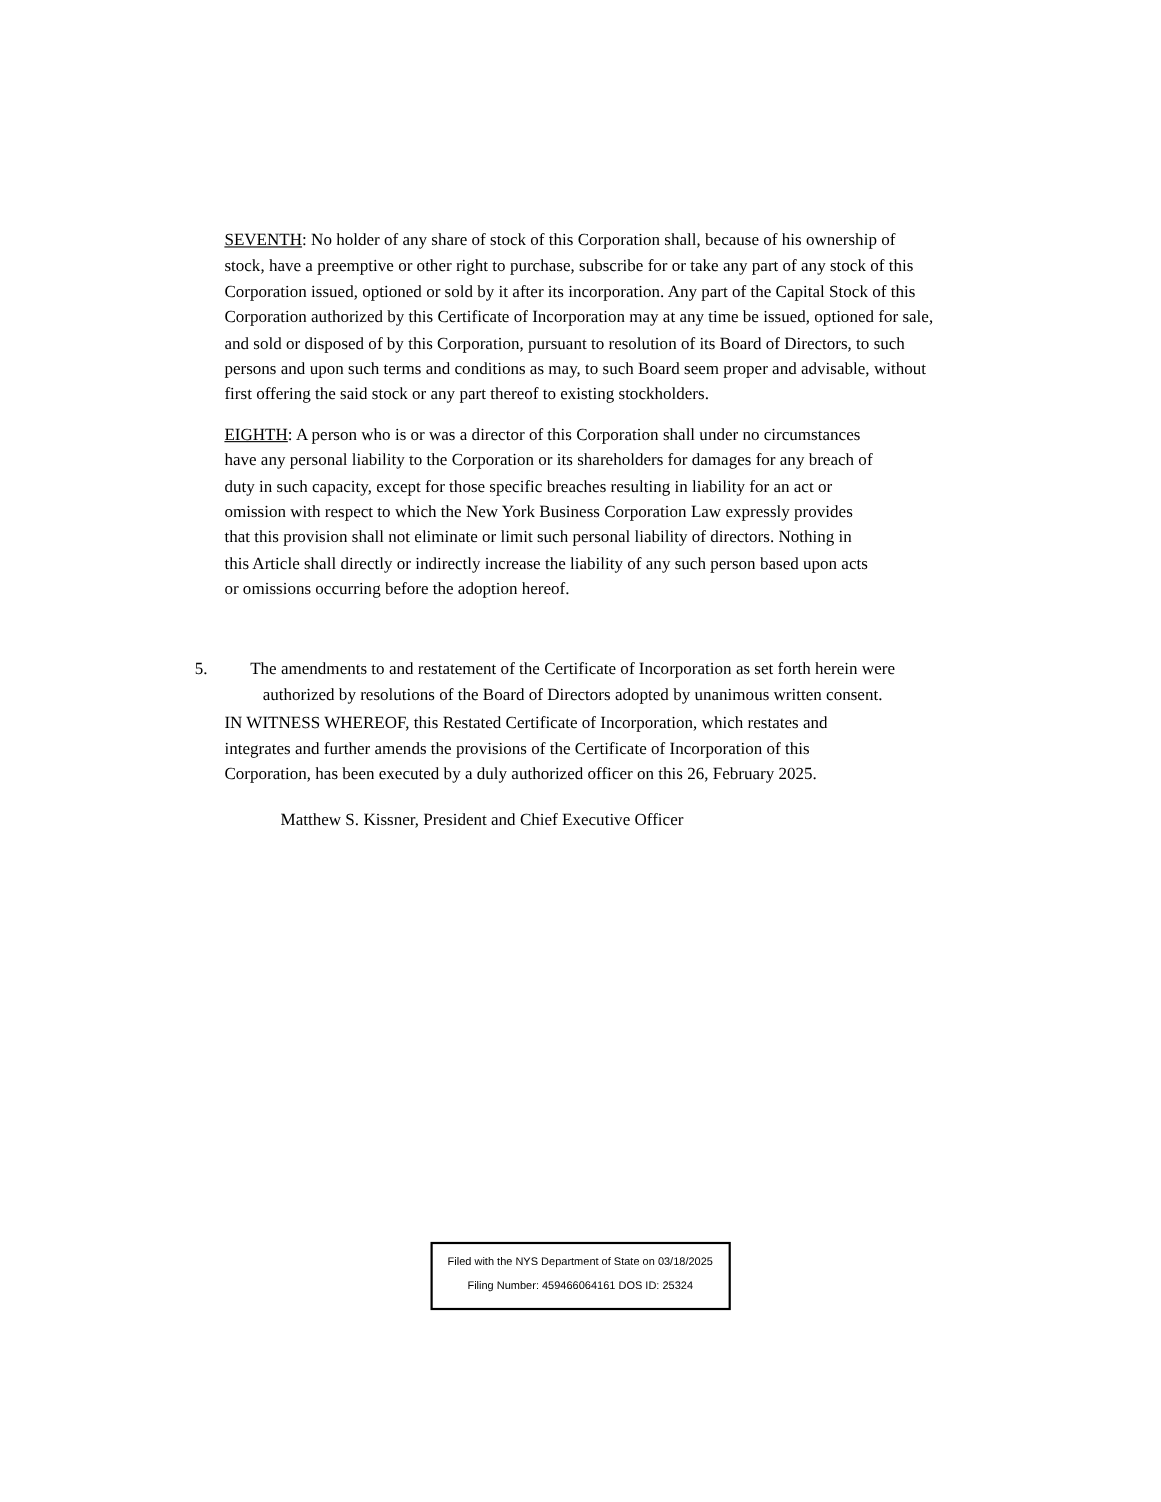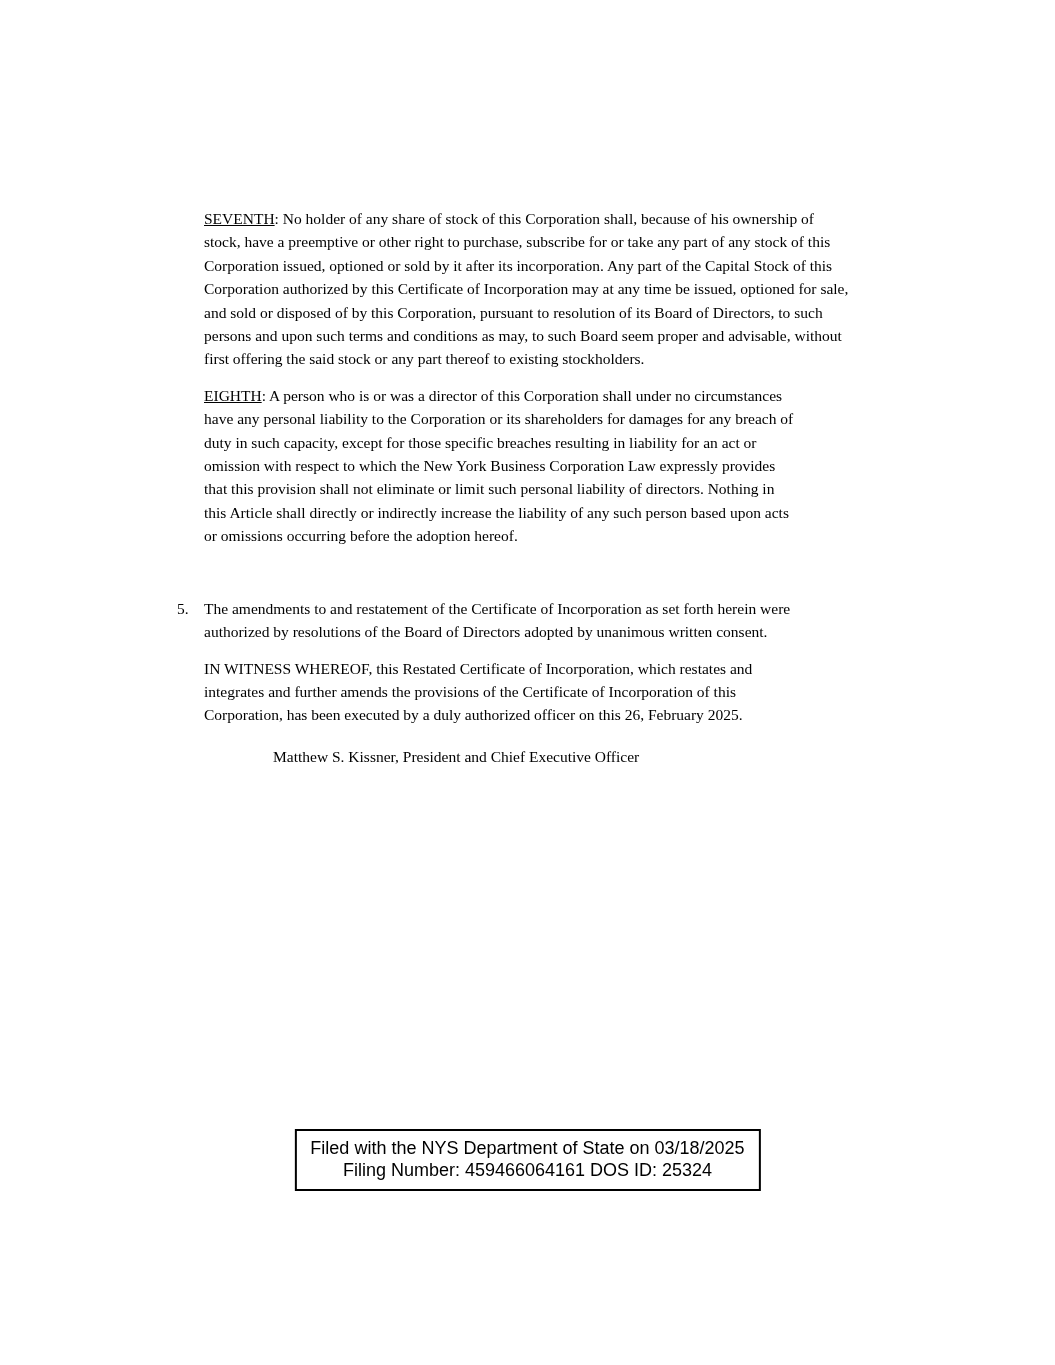--- a/index.html
+++ b/index.html
@@ -44,48 +44,49 @@
     margin-top: 49px;
     margin-left: -27px;
     max-width: 660px;
   }
   .item5 .num {
     width: 27px;
     flex: 0 0 27px;
   }
   .item5 .body {
     flex: 1;
+    text-align: center;
   }
   .witness {
-    margin-top: 13px;
+    margin-top: 2px;
     max-width: 596px;
   }
   .sig-block {
     margin-left: 51px;
     margin-top: 18px;
   }
   .sig-block.second {
     margin-top: 47px;
   }
   .sig-line {
     text-decoration: underline;
   }
   .sig-name {
-    margin: 18px;
+    margin: 0;
   }
   .filing-stamp {
     position: absolute;
     left: 50%;
     transform: translateX(-50%);
     bottom: 22px;
     border: 2px solid #000000;
     padding: 6px 14px 8px 14px;
     text-align: center;
     font-family: "Liberation Sans", sans-serif;
-    font-size: 18px;
+    font-size: 10px;
     line-height: 22px;
     white-space: nowrap;
     background: #ffffff;
   }
 </style>
 </head>
 <body>
 
 <div class="page">
   <div class="content">

